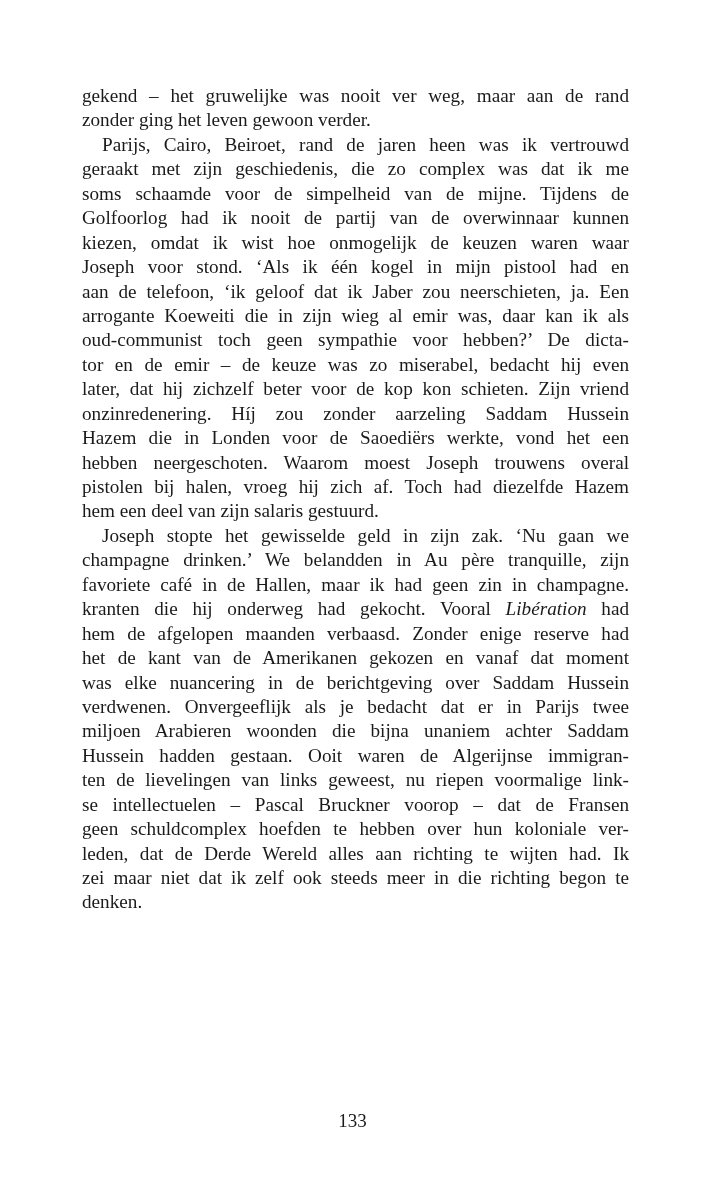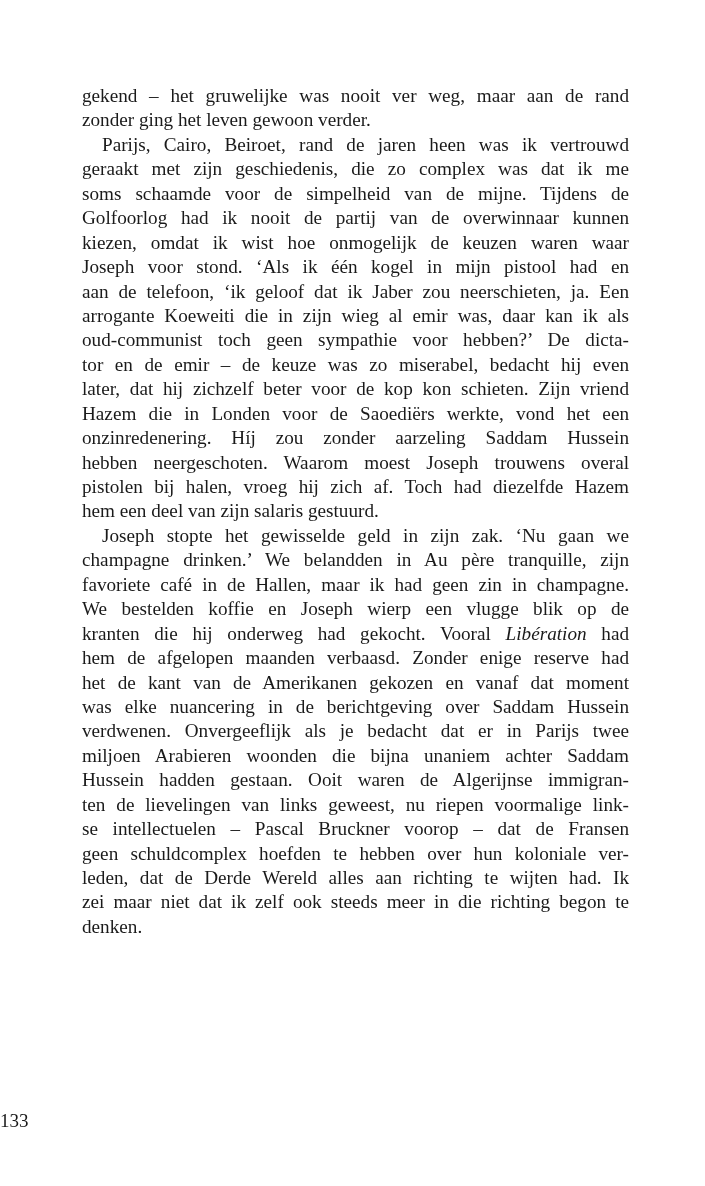--- a/index.html
+++ b/index.html
@@ -6,21 +6,21 @@
   body { width: 705px; height: 1186px; position: relative; overflow: hidden; }
   .page {
     position: absolute; left: 82px; top: 84px; width: 547px;
     font-family: "Liberation Serif", "DejaVu Serif", serif;
     font-size: 19.2px; line-height: 24.45px; color: #1a1a1a;
   }
   .line { display: block; white-space: nowrap; text-align: justify; text-align-last: justify; height: 24.45px; }
   .line.last { text-align-last: left; }
   .indent { padding-left: 20px; }
   .folio {
-    position: absolute; top: 1110px; left: 0; width: 705px; 
+    position: absolute; top: 1110px; left: 0; width: 705px; text-align: center;
     font-family: "Liberation Serif", "DejaVu Serif", serif; font-size: 19px; color: #1a1a1a;
   }
 </style>
 </head>
 <body>
 
 <div class="page" id="page-body">
     <div>
       <span class="line">gekend – het gruwelijke was nooit ver weg, maar aan de rand</span>
       <span class="line last">zonder ging het leven gewoon verder.</span>
@@ -30,31 +30,30 @@
       <span class="line">geraakt met zijn geschiedenis, die zo complex was dat ik me</span>
       <span class="line">soms schaamde voor de simpelheid van de mijne. Tijdens de</span>
       <span class="line">Golfoorlog had ik nooit de partij van de overwinnaar kunnen</span>
       <span class="line">kiezen, omdat ik wist hoe onmogelijk de keuzen waren waar</span>
       <span class="line">Joseph voor stond. ‘Als ik één kogel in mijn pistool had en</span>
       <span class="line">aan de telefoon, ‘ik geloof dat ik Jaber zou neerschieten, ja. Een</span>
       <span class="line">arrogante Koeweiti die in zijn wieg al emir was, daar kan ik als</span>
       <span class="line">oud-communist toch geen sympathie voor hebben?’ De dicta-</span>
       <span class="line">tor en de emir – de keuze was zo miserabel, bedacht hij even</span>
       <span class="line">later, dat hij zichzelf beter voor de kop kon schieten. Zijn vriend</span>
+      <span class="line">onzinredenering. Híj zou zonder aarzeling Saddam Hussein</span>
       <span class="line">Hazem die in Londen voor de Saoediërs werkte, vond het een</span>
-      <span class="line">onzinredenering. Híj zou zonder aarzeling Saddam Hussein</span>
       <span class="line">hebben neergeschoten. Waarom moest Joseph trouwens overal</span>
       <span class="line">pistolen bij halen, vroeg hij zich af. Toch had diezelfde Hazem</span>
       <span class="line last">hem een deel van zijn salaris gestuurd.</span>
     </div>
     <div>
       <span class="line indent">Joseph stopte het gewisselde geld in zijn zak. ‘Nu gaan we</span>
       <span class="line">champagne drinken.’ We belandden in Au père tranquille, zijn</span>
       <span class="line">favoriete café in de Hallen, maar ik had geen zin in champagne.</span>
-      <span class="line">We bestelden koffie en Joseph wierp een vlugge blik op de</span>
       <span class="line">kranten die hij onderweg had gekocht. Vooral <em>Libération</em> had</span>
       <span class="line">hem de afgelopen maanden verbaasd. Zonder enige reserve had</span>
       <span class="line">het de kant van de Amerikanen gekozen en vanaf dat moment</span>
       <span class="line">was elke nuancering in de berichtgeving over Saddam Hussein</span>
       <span class="line">verdwenen. Onvergeeflijk als je bedacht dat er in Parijs twee</span>
       <span class="line">miljoen Arabieren woonden die bijna unaniem achter Saddam</span>
       <span class="line">Hussein hadden gestaan. Ooit waren de Algerijnse immigran-</span>
       <span class="line">ten de lievelingen van links geweest, nu riepen voormalige link-</span>
       <span class="line">se intellectuelen – Pascal Bruckner voorop – dat de Fransen</span>
       <span class="line">geen schuldcomplex hoefden te hebben over hun koloniale ver-</span>

